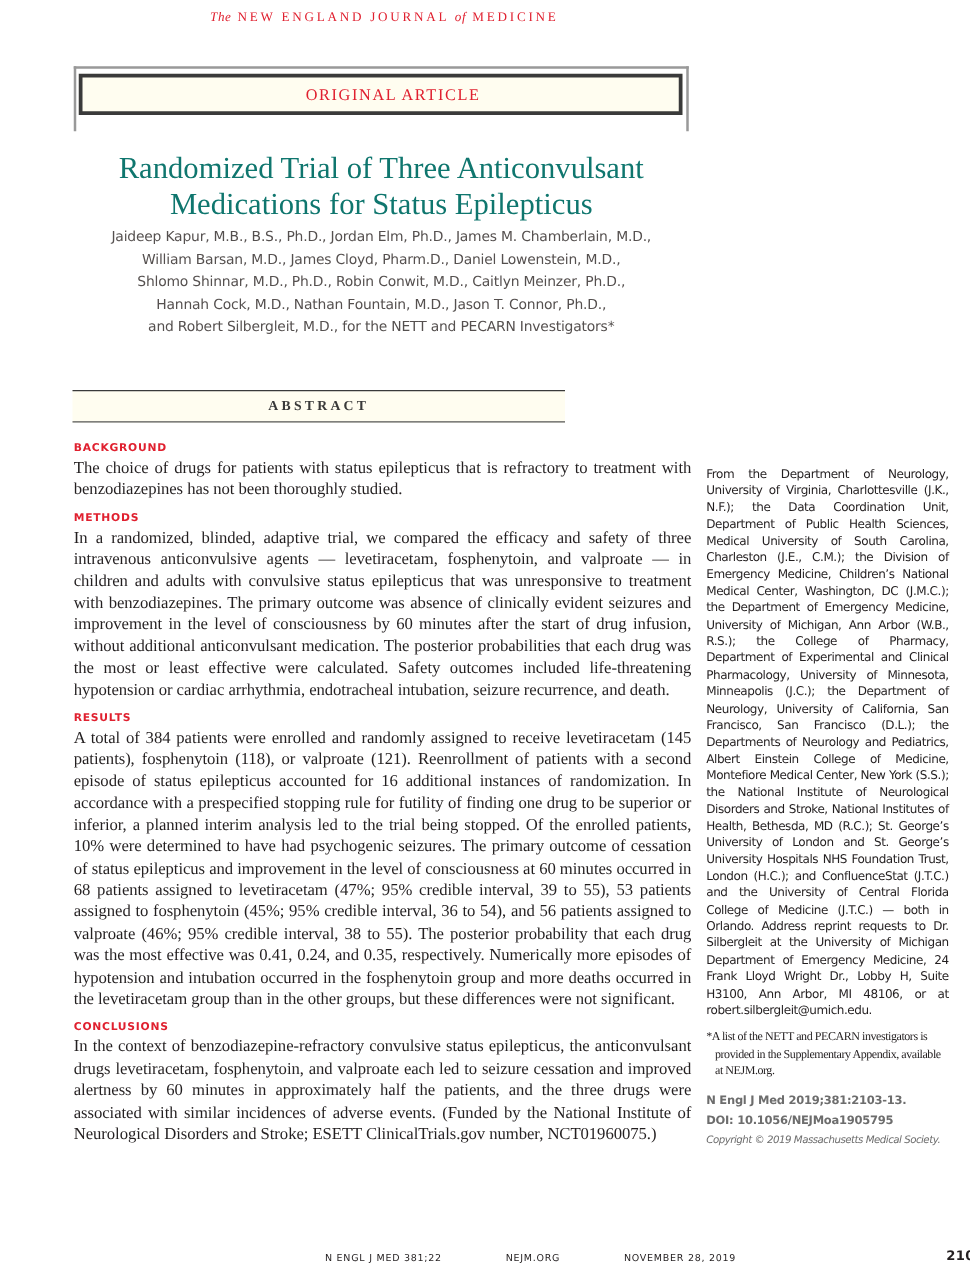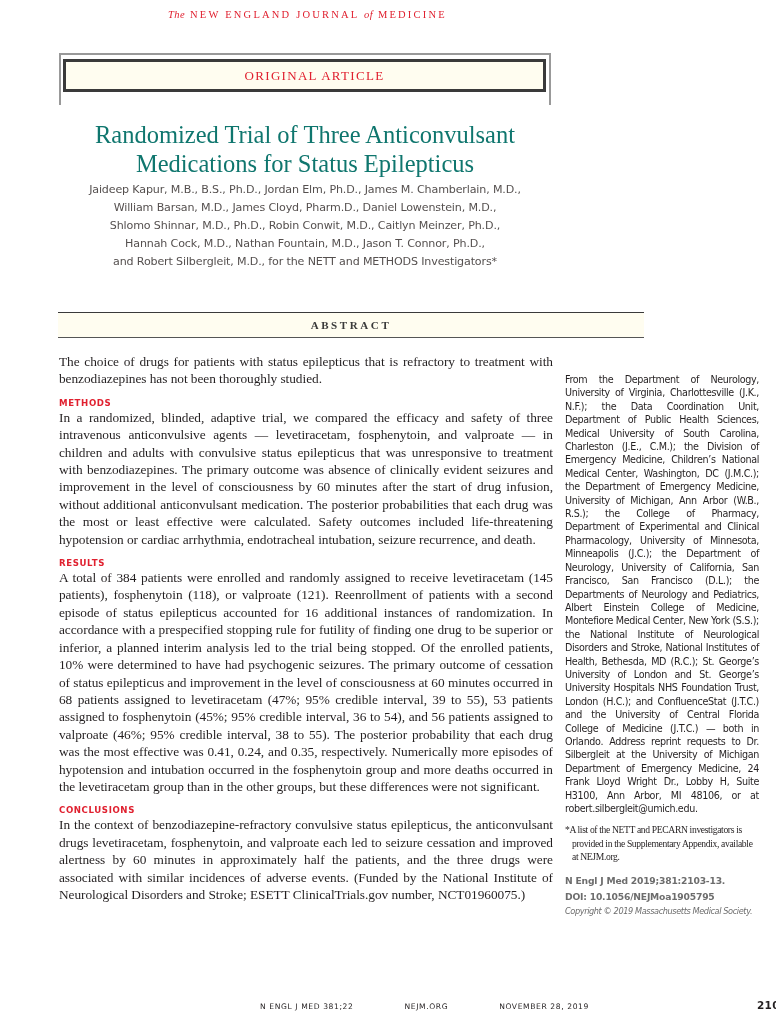--- a/index.html
+++ b/index.html
@@ -31,21 +31,21 @@
     font-family: "Liberation Serif", serif; font-size: 24.5px; line-height: 29px; color: #0f766e;
   }
 
   .authors {
     position: absolute; left: 45px; top: 181px; width: 520px; text-align: center;
     font-family: "DejaVu Sans", sans-serif; font-size: 11.1px; line-height: 18.1px; color: #55504f;
     letter-spacing: -0.15px;
   }
 
   .abstract-band {
-    position: absolute; left: 58px; top: 312px; width: 586px; height: 26px;
+    position: absolute; left: 58px; top: 312px; width: 394px; height: 26px;
     background: #fffdf0; border-top: 1.5px solid #3a3a3a; border-bottom: 1.5px solid #555;
     display: flex; align-items: center; justify-content: center; box-sizing: border-box;
   }
   .abstract-label {
     font-family: "Liberation Serif", serif; font-size: 11px; color: #3a3a3a; letter-spacing: 2.6px; font-weight: bold;
   }
 
   .abstract-body {
     position: absolute; left: 59px; top: 353px; width: 494px;
   }
@@ -93,29 +93,30 @@
 <div class="title">
   <div>Randomized Trial of Three Anticonvulsant</div>
   <div>Medications for Status Epilepticus</div>
 </div>
 
 <div class="authors">
   <div>Jaideep Kapur, M.B., B.S., Ph.D., Jordan Elm, Ph.D., James M. Chamberlain, M.D.,</div>
   <div>William Barsan, M.D., James Cloyd, Pharm.D., Daniel Lowenstein, M.D.,</div>
   <div>Shlomo Shinnar, M.D., Ph.D., Robin Conwit, M.D., Caitlyn Meinzer, Ph.D.,</div>
   <div>Hannah Cock, M.D., Nathan Fountain, M.D., Jason T. Connor, Ph.D.,</div>
-  <div>and Robert Silbergleit, M.D., for the NETT and METHODS Investigators*</div>
+  <div>and Robert Silbergleit, M.D., for the NETT and PECARN Investigators*</div>
 </div>
 
 <div class="abstract-band">
   <span class="abstract-label">ABSTRACT</span>
 </div>
 
 <div class="abstract-body">
   <section id="sec-background">
+    <h4 class="section-heading">BACKGROUND</h4>
     <p class="section-text">The choice of drugs for patients with status epilepticus that is refractory to treatment with benzodiazepines has not been thoroughly studied.</p>
   </section>
   <section>
     <h4 class="section-heading">METHODS</h4>
     <p class="section-text">In a randomized, blinded, adaptive trial, we compared the efficacy and safety of three intravenous anticonvulsive agents — levetiracetam, fosphenytoin, and valproate — in children and adults with convulsive status epilepticus that was unresponsive to treatment with benzodiazepines. The primary outcome was absence of clinically evident seizures and improvement in the level of consciousness by 60 minutes after the start of drug infusion, without additional anticonvulsant medication. The posterior probabilities that each drug was the most or least effective were calculated. Safety outcomes included life-threatening hypotension or cardiac arrhythmia, endotracheal intubation, seizure recurrence, and death.</p>
   </section>
   <section>
     <h4 class="section-heading">RESULTS</h4>
     <p class="section-text">A total of 384 patients were enrolled and randomly assigned to receive levetiracetam (145 patients), fosphenytoin (118), or valproate (121). Reenrollment of patients with a second episode of status epilepticus accounted for 16 additional instances of randomization. In accordance with a prespecified stopping rule for futility of finding one drug to be superior or inferior, a planned interim analysis led to the trial being stopped. Of the enrolled patients, 10% were determined to have had psychogenic seizures. The primary outcome of cessation of status epilepticus and improvement in the level of consciousness at 60 minutes occurred in 68 patients assigned to levetiracetam (47%; 95% credible interval, 39 to 55), 53 patients assigned to fosphenytoin (45%; 95% credible interval, 36 to 54), and 56 patients assigned to valproate (46%; 95% credible interval, 38 to 55). The posterior probability that each drug was the most effective was 0.41, 0.24, and 0.35, respectively. Numerically more episodes of hypotension and intubation occurred in the fosphenytoin group and more deaths occurred in the levetiracetam group than in the other groups, but these differences were not significant.</p>
   </section>

